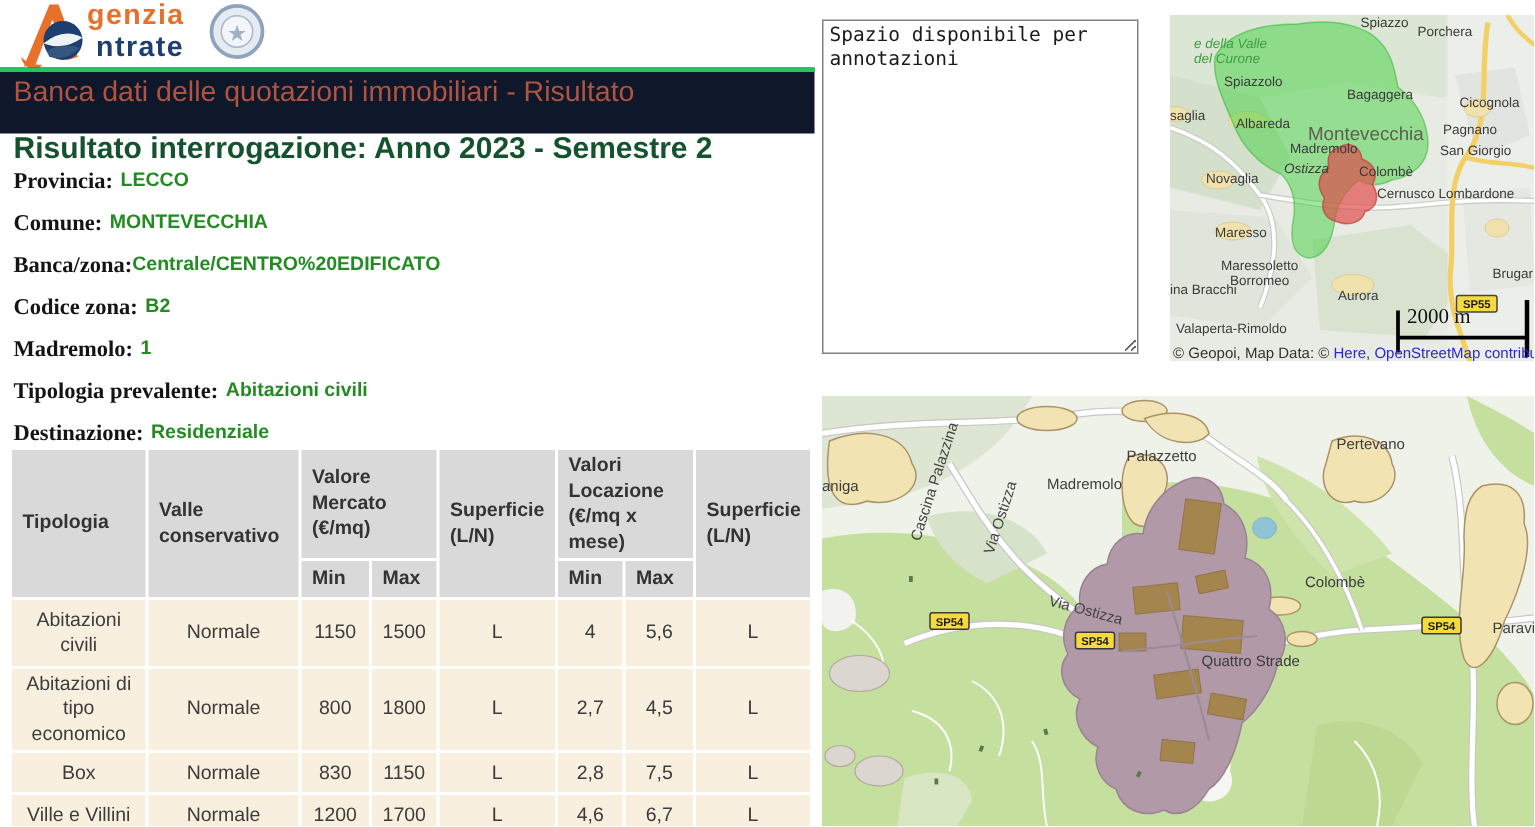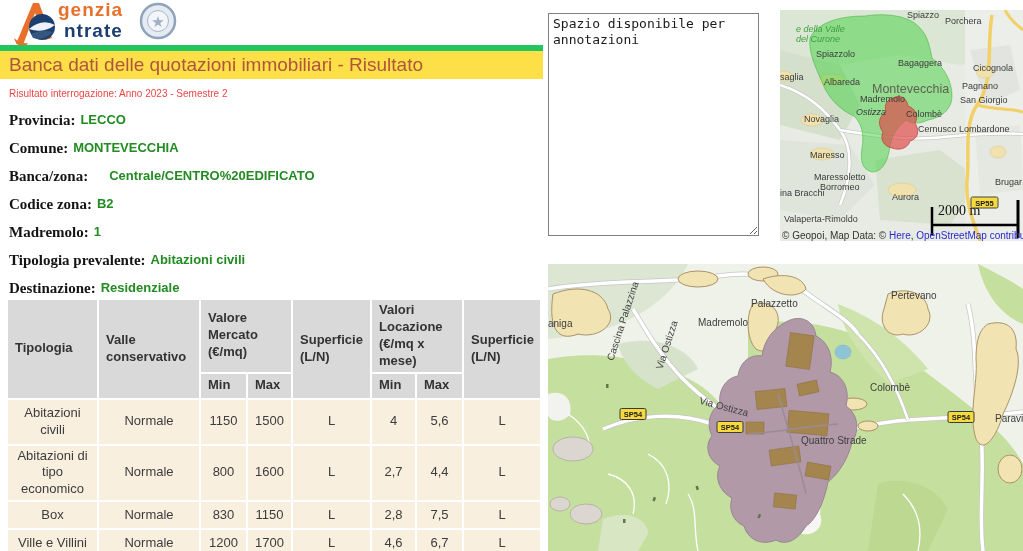--- a/index.html
+++ b/index.html
@@ -4,24 +4,24 @@
 <style>
   *{box-sizing:border-box}
   html,body{margin:0;padding:0;background:#fff}
   body{font-family:"Liberation Sans",sans-serif}
   #app{position:relative;width:1023px;height:551px;overflow:hidden;background:#fff}
 
   
   .logo{position:absolute;left:6px;top:0;width:180px;height:46px}
 
   
-  .titlebar{position:absolute;left:0;top:45px;width:543px;height:34px;background:#fde047;border-top:6px solid #22c55e}
+  .titlebar{position:absolute;left:0;top:45px;width:543px;height:44px;background:#0f172a;border-top:3px solid #22c55e}
   .titlebar span{display:block;color:#b0543f;font-size:19px;line-height:27px;padding-left:9px;white-space:nowrap}
 
-  .heading{position:absolute;left:9px;top:88px;font-size:10px;font-weight:normal;color:#ef4444;white-space:nowrap}
+  .heading{position:absolute;left:9px;top:88px;font-size:20px;font-weight:bold;color:#14532d;white-space:nowrap}
 
   .field{position:absolute;left:9px;font-size:15px;font-family:"Liberation Serif",serif;font-weight:bold;color:#141414;white-space:nowrap}
   .field .val{font-family:"Liberation Sans",sans-serif;font-size:13px;font-weight:bold;color:#228b22;margin-left:5px;vertical-align:1px}
 
   
   table.quotes{position:absolute;left:6px;top:298px;border-collapse:separate;border-spacing:2px;table-layout:fixed;width:536px;font-size:13px}
   table.quotes th{background:#d9d9d9;color:#333;font-weight:bold;text-align:left;vertical-align:middle;padding:2px 3px 2px 7px;line-height:1.3}
   table.quotes td{background:#f9efdf;color:#3c3c3c;text-align:center;vertical-align:middle;padding:2px 3px;line-height:1.3}
   tr.hr1{height:66px} tr.hr2{height:24px}
   tr.r1{height:44px} tr.r2{height:50px} tr.r3{height:26px} tr.r4{height:26px}
@@ -75,21 +75,21 @@
 
   <div class="heading">Risultato interrogazione: Anno 2023 - Semestre 2</div>
 
   <div class="field" style="top:112px">
     <span>Provincia:</span><span class="val">LECCO</span>
   </div>
   <div class="field" style="top:140px">
     <span>Comune:</span><span class="val">MONTEVECCHIA</span>
   </div>
   <div class="field" style="top:168px">
-    <span>Banca/zona:</span><span class="val" style="margin-left:21px">Centrale/CENTRO%20EDIFICATO</span>
+    <span>Banca/zona:</span><span class="val" style="margin-left:0">Centrale/CENTRO%20EDIFICATO</span>
   </div>
   <div class="field" style="top:196px">
     <span>Codice zona:</span><span class="val">B2</span>
   </div>
   <div class="field" style="top:224px">
     <span>Madremolo:</span><span class="val">1</span>
   </div>
   <div class="field" style="top:280px">
     <span>Destinazione:</span><span class="val">Residenziale</span>
   </div>
@@ -130,24 +130,24 @@
       <td>1500</td>
       <td>L</td>
       <td>4</td>
       <td>5,6</td>
       <td>L</td>
     </tr>
     <tr class="r2">
       <td>Abitazioni di tipo economico</td>
       <td>Normale</td>
       <td>800</td>
-      <td>1600</td>
+      <td>1800</td>
       <td>L</td>
       <td>2,7</td>
-      <td>4,4</td>
+      <td>4,5</td>
       <td>L</td>
     </tr>
     <tr class="r3">
       <td>Box</td>
       <td>Normale</td>
       <td>830</td>
       <td>1150</td>
       <td>L</td>
       <td>2,8</td>
       <td>7,5</td>

